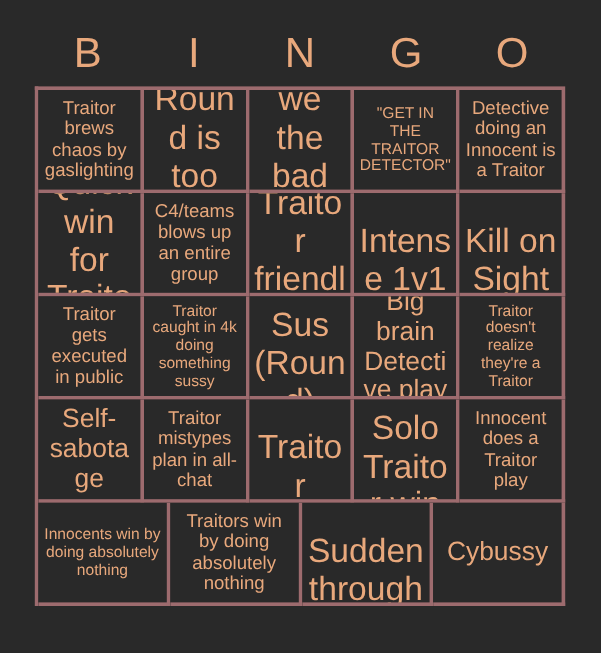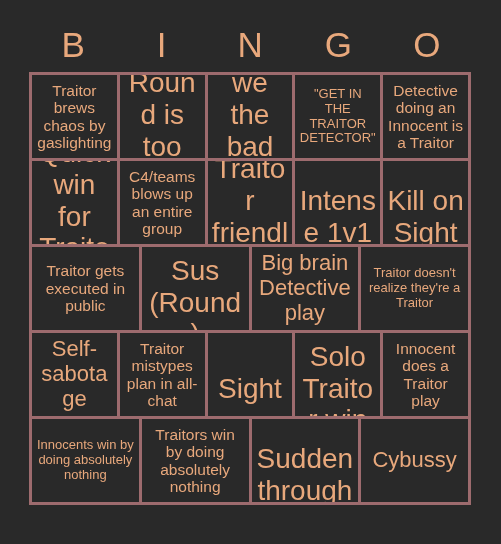--- a/index.html
+++ b/index.html
@@ -123,39 +123,42 @@
       <div class="cell">
           <span class="fs-xl">Kill on Sight</span>
         </div>
     </div>
 
     <div class="grid-row">
       <div class="cell">
           <span class="fs-md">Traitor gets executed in public</span>
         </div>
       <div class="cell">
+          <span class="fs-sm">Traitor caught in 4k doing something sussy</span>
+        </div>
+      <div class="cell">
           <span class="fs-xl">Sus (Round)</span>
         </div>
       <div class="cell">
           <span class="fs-lg">Big brain Detective play</span>
         </div>
       <div class="cell">
           <span class="fs-sm">Traitor doesn't realize they're a Traitor</span>
         </div>
     </div>
 
     <div class="grid-row">
       <div class="cell">
           <span class="fs-lg">Self-sabotage</span>
         </div>
       <div class="cell">
           <span class="fs-md">Traitor mistypes plan in all-chat</span>
         </div>
       <div class="cell">
-          <span class="fs-xl">Sight</span>
+          <span class="fs-xl">Traitor</span>
         </div>
       <div class="cell">
           <span class="fs-xl">Solo Traitor win</span>
         </div>
       <div class="cell">
           <span class="fs-md">Innocent does a Traitor play</span>
         </div>
     </div>
 
     <div class="grid-row">

